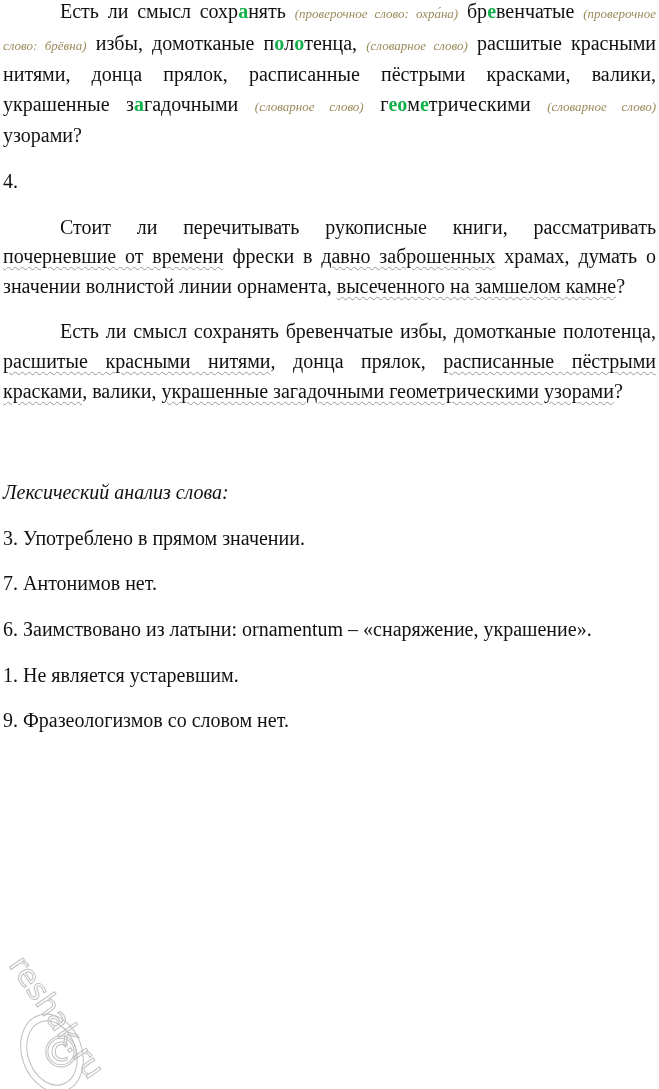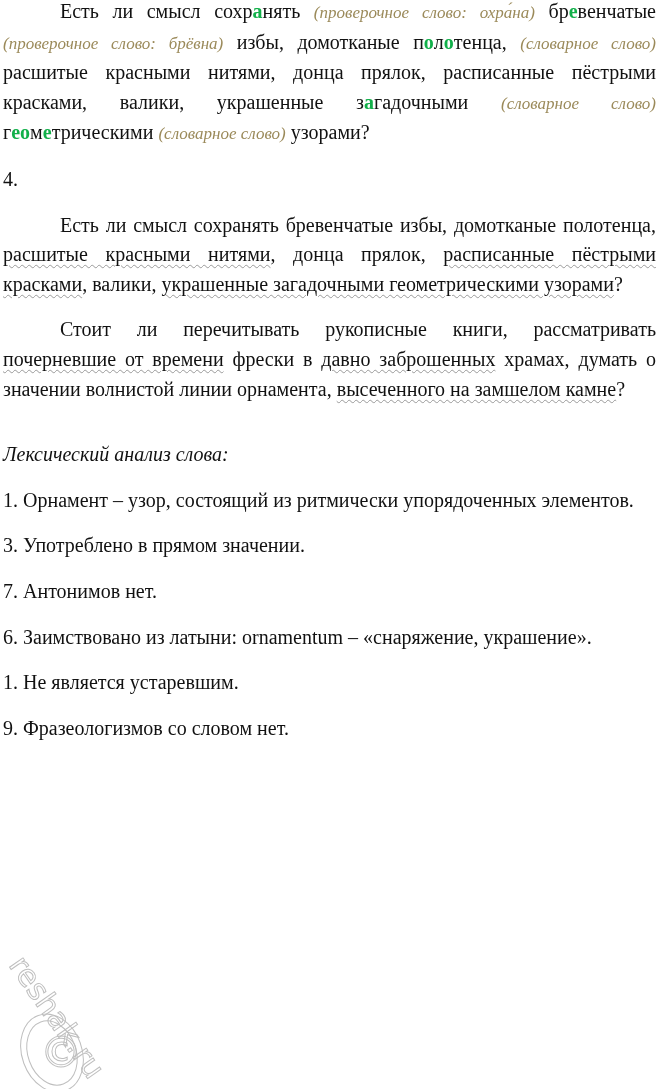--- a/index.html
+++ b/index.html
@@ -4,45 +4,44 @@
 <style>
   html, body { margin: 0; padding: 0; background: #ffffff; }
   body {
     width: 659px; height: 1089px; overflow: hidden; position: relative;
     font-family: "Liberation Serif", serif; font-size: 20px; color: #111111;
   }
   .doc { position: absolute; left: 3px; top: -3px; width: 653px; }
   p { margin: 0; line-height: 29.6px; text-align: justify; }
   .indent { text-indent: 57px; }
   .gap { margin-top: 16px; }
-  .gap-big { margin-top: 36px; }
-  .hint { font-style: italic; color: #9b8a5a; font-size: 17px; }
+  .gap-big { margin-top: 72px; }
+  .hint { font-style: italic; color: #9b8a5a; font-size: 13px; }
   .hl { color: #12b04a; font-weight: bold; }
   .wavy { text-decoration: underline; text-decoration-style: wavy; text-decoration-color: #9a9a9a; text-decoration-thickness: 1px; text-underline-offset: 3px; }
   .italic { font-style: italic; }
   .watermark {
     position: absolute; left: 0; top: 945px; width: 150px; height: 144px;
     pointer-events: none; opacity: 0.55;
   }
 </style>
 </head>
 <body>
 
 <div class="doc">
   <p class="indent"><span>Есть ли смысл сохр</span><span class="hl">а</span><span>нять </span><span class="hint">(проверочное слово: охра́на)</span><span> бр</span><span class="hl">е</span><span>венчатые </span><span class="hint">(проверочное слово: брёвна)</span><span> избы, домотканые п</span><span class="hl">о</span><span>л</span><span class="hl">о</span><span>тенца, </span><span class="hint">(словарное слово)</span><span> расшитые красными нитями, донца прялок, расписанные пёстрыми красками, валики, украшенные з</span><span class="hl">а</span><span>гадочными </span><span class="hint">(словарное слово)</span><span> г</span><span class="hl">ео</span><span>м</span><span class="hl">е</span><span>трическими </span><span class="hint">(словарное слово)</span><span> узорами?</span></p>
 
   <p class="gap">4.</p>
 
+  <p class="indent gap"><span>Стоит ли перечитывать рукописные книги, рассматривать </span><span class="wavy">почерневшие от времени</span><span> фрески в </span><span class="wavy">давно заброшенных</span><span> храмах, думать о значении волнистой линии орнамента, </span><span class="wavy">высеченного на замшелом камне</span><span>?</span></p>
+
   <p class="indent gap"><span>Есть ли смысл сохранять бревенчатые избы, домотканые полотенца, </span><span class="wavy">расшитые красными нитями</span><span>, донца прялок, </span><span class="wavy">расписанные пёстрыми красками</span><span>, валики, </span><span class="wavy">украшенные загадочными геометрическими узорами</span><span>?</span></p>
-
-  <p class="indent gap"><span>Стоит ли перечитывать рукописные книги, рассматривать </span><span class="wavy">почерневшие от времени</span><span> фрески в </span><span class="wavy">давно заброшенных</span><span> храмах, думать о значении волнистой линии орнамента, </span><span class="wavy">высеченного на замшелом камне</span><span>?</span></p>
 
   <p class="italic gap-big">Лексический анализ слова:</p>
 
-  <p class="gap">1. Орнамент – узор, состоящий из ритмически упорядоченных элементов.</p>
   <p class="gap">3. Употреблено в прямом значении.</p>
   <p class="gap">7. Антонимов нет.</p>
   <p class="gap">6. Заимствовано из латыни: ornamentum – «снаряжение, украшение».</p>
   <p class="gap">1. Не является устаревшим.</p>
   <p class="gap">9. Фразеологизмов со словом нет.</p>
 </div>
 
 <svg class="watermark" viewBox="0 0 150 144">
   <g fill="none" stroke="#8a8a8a" stroke-width="1">
     <ellipse cx="52" cy="108" rx="30" ry="40" transform="rotate(-20 52 108)"></ellipse>

